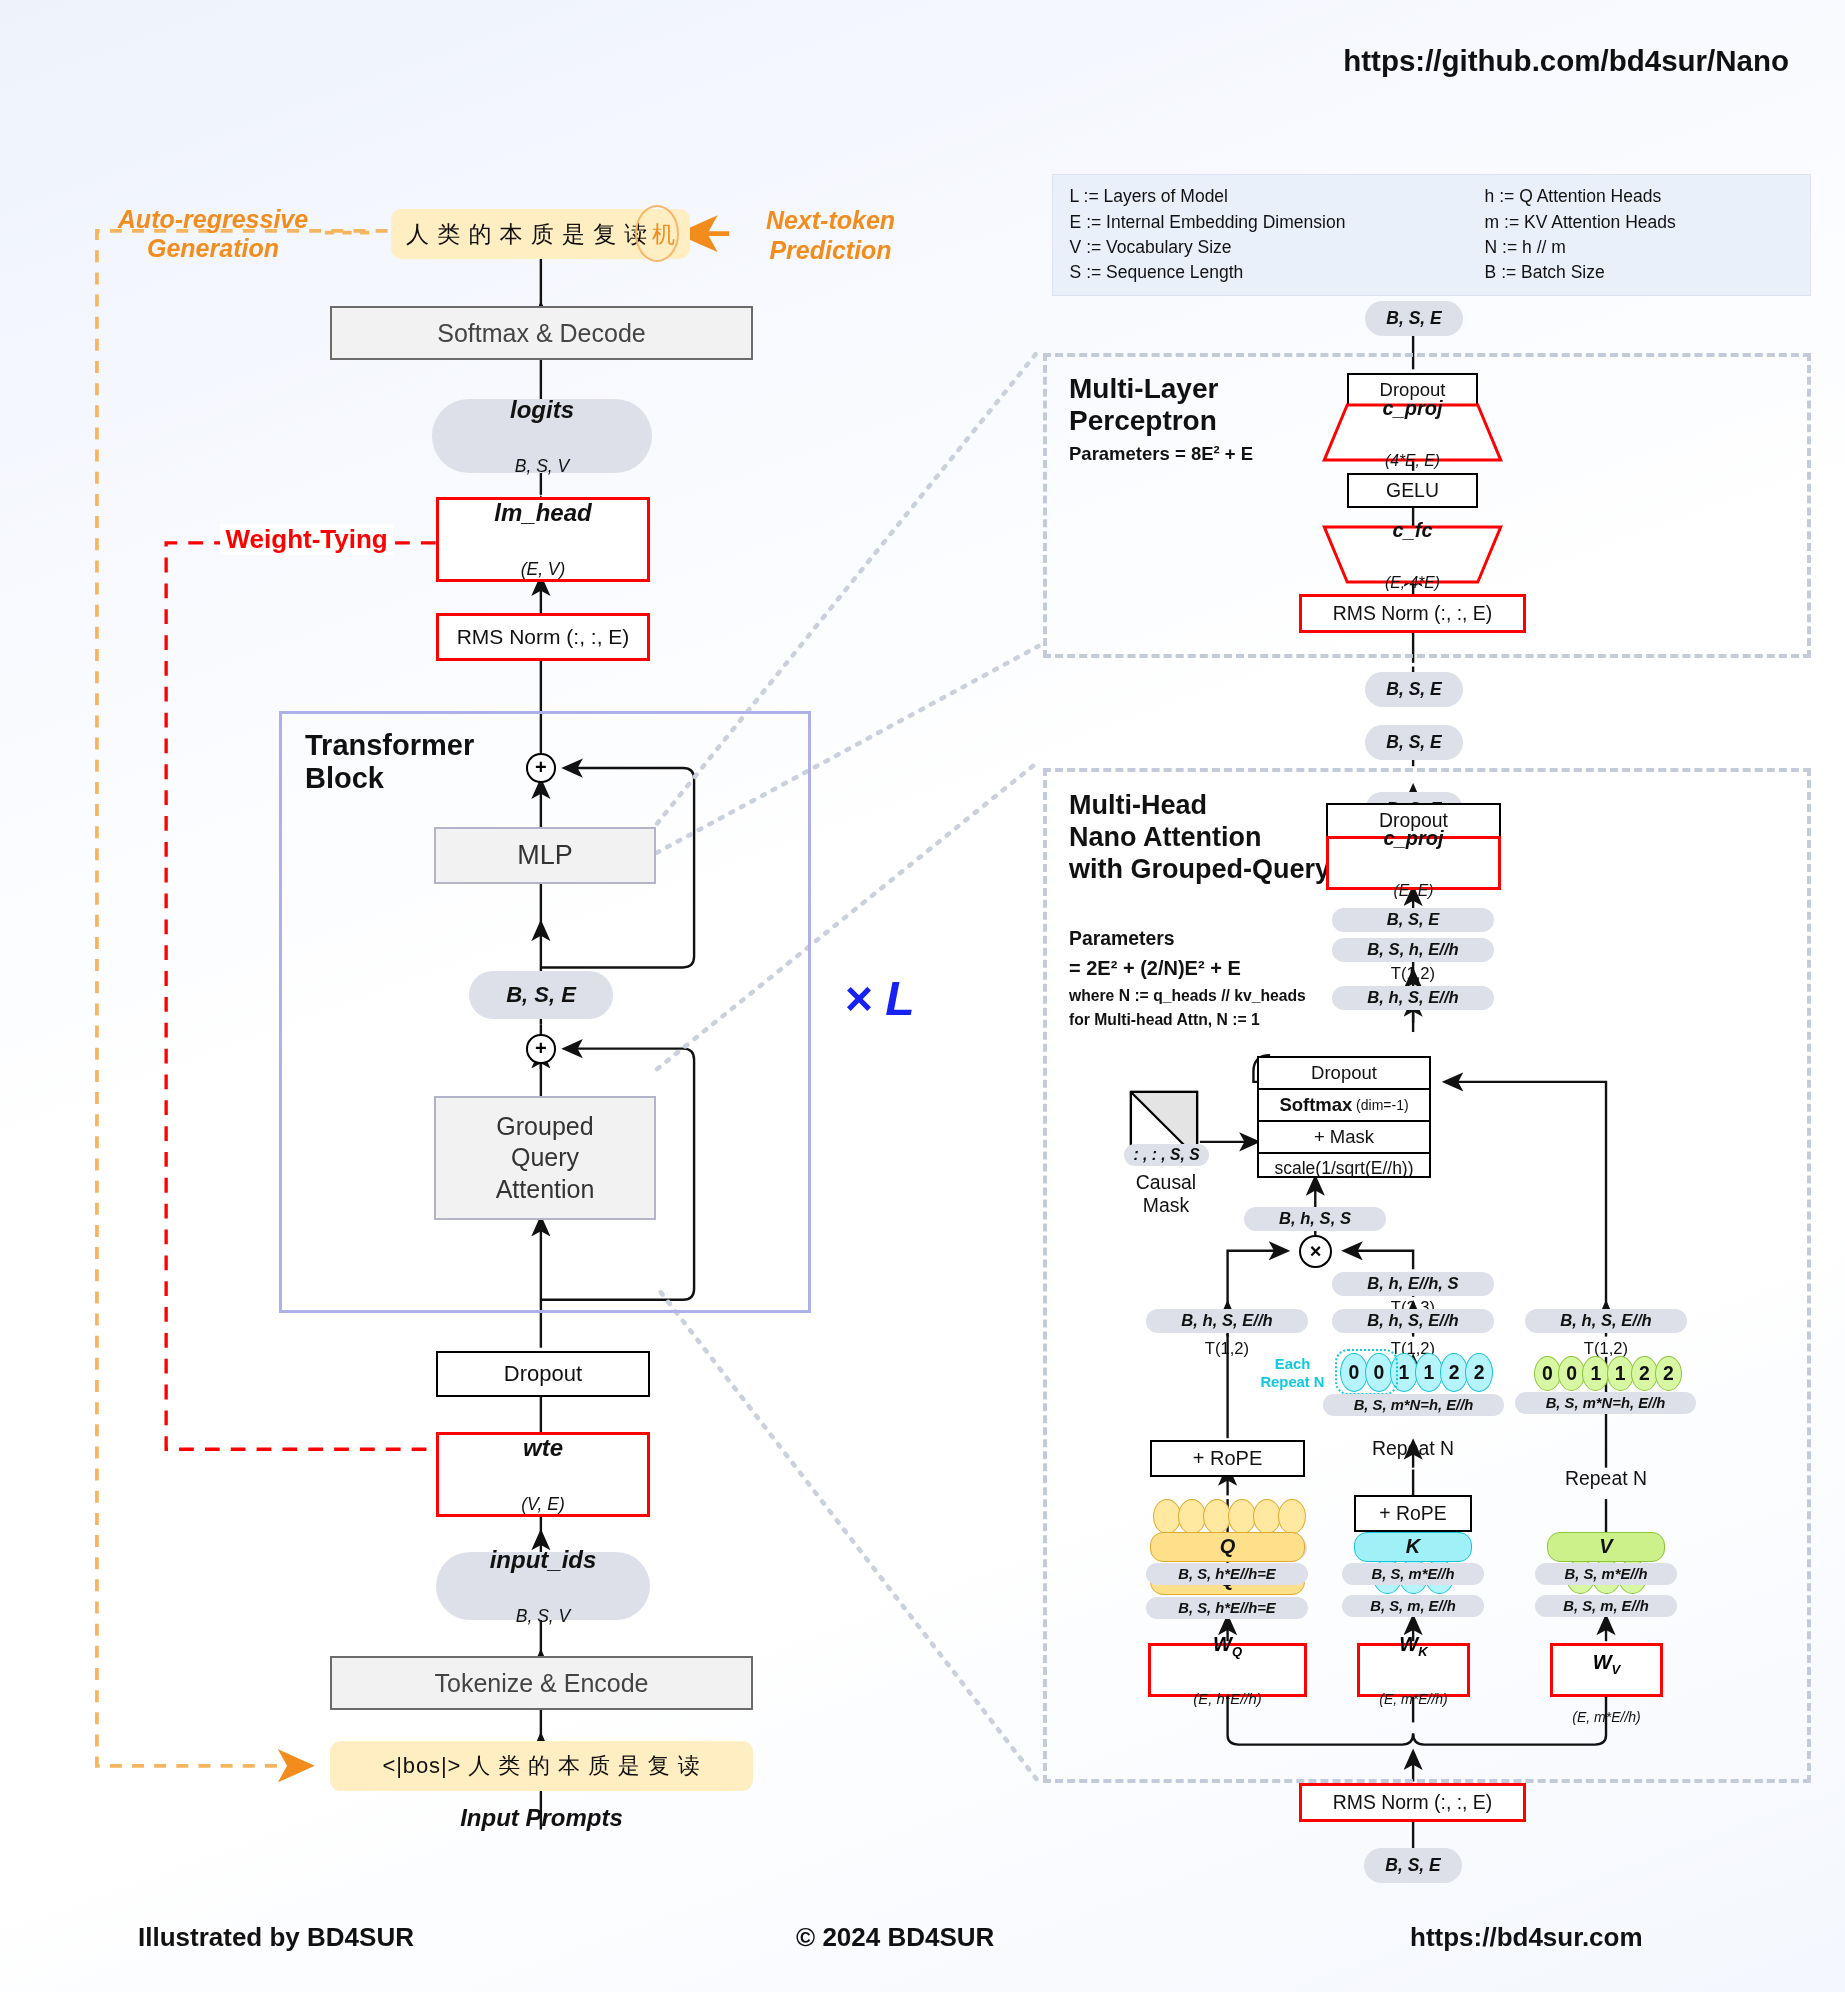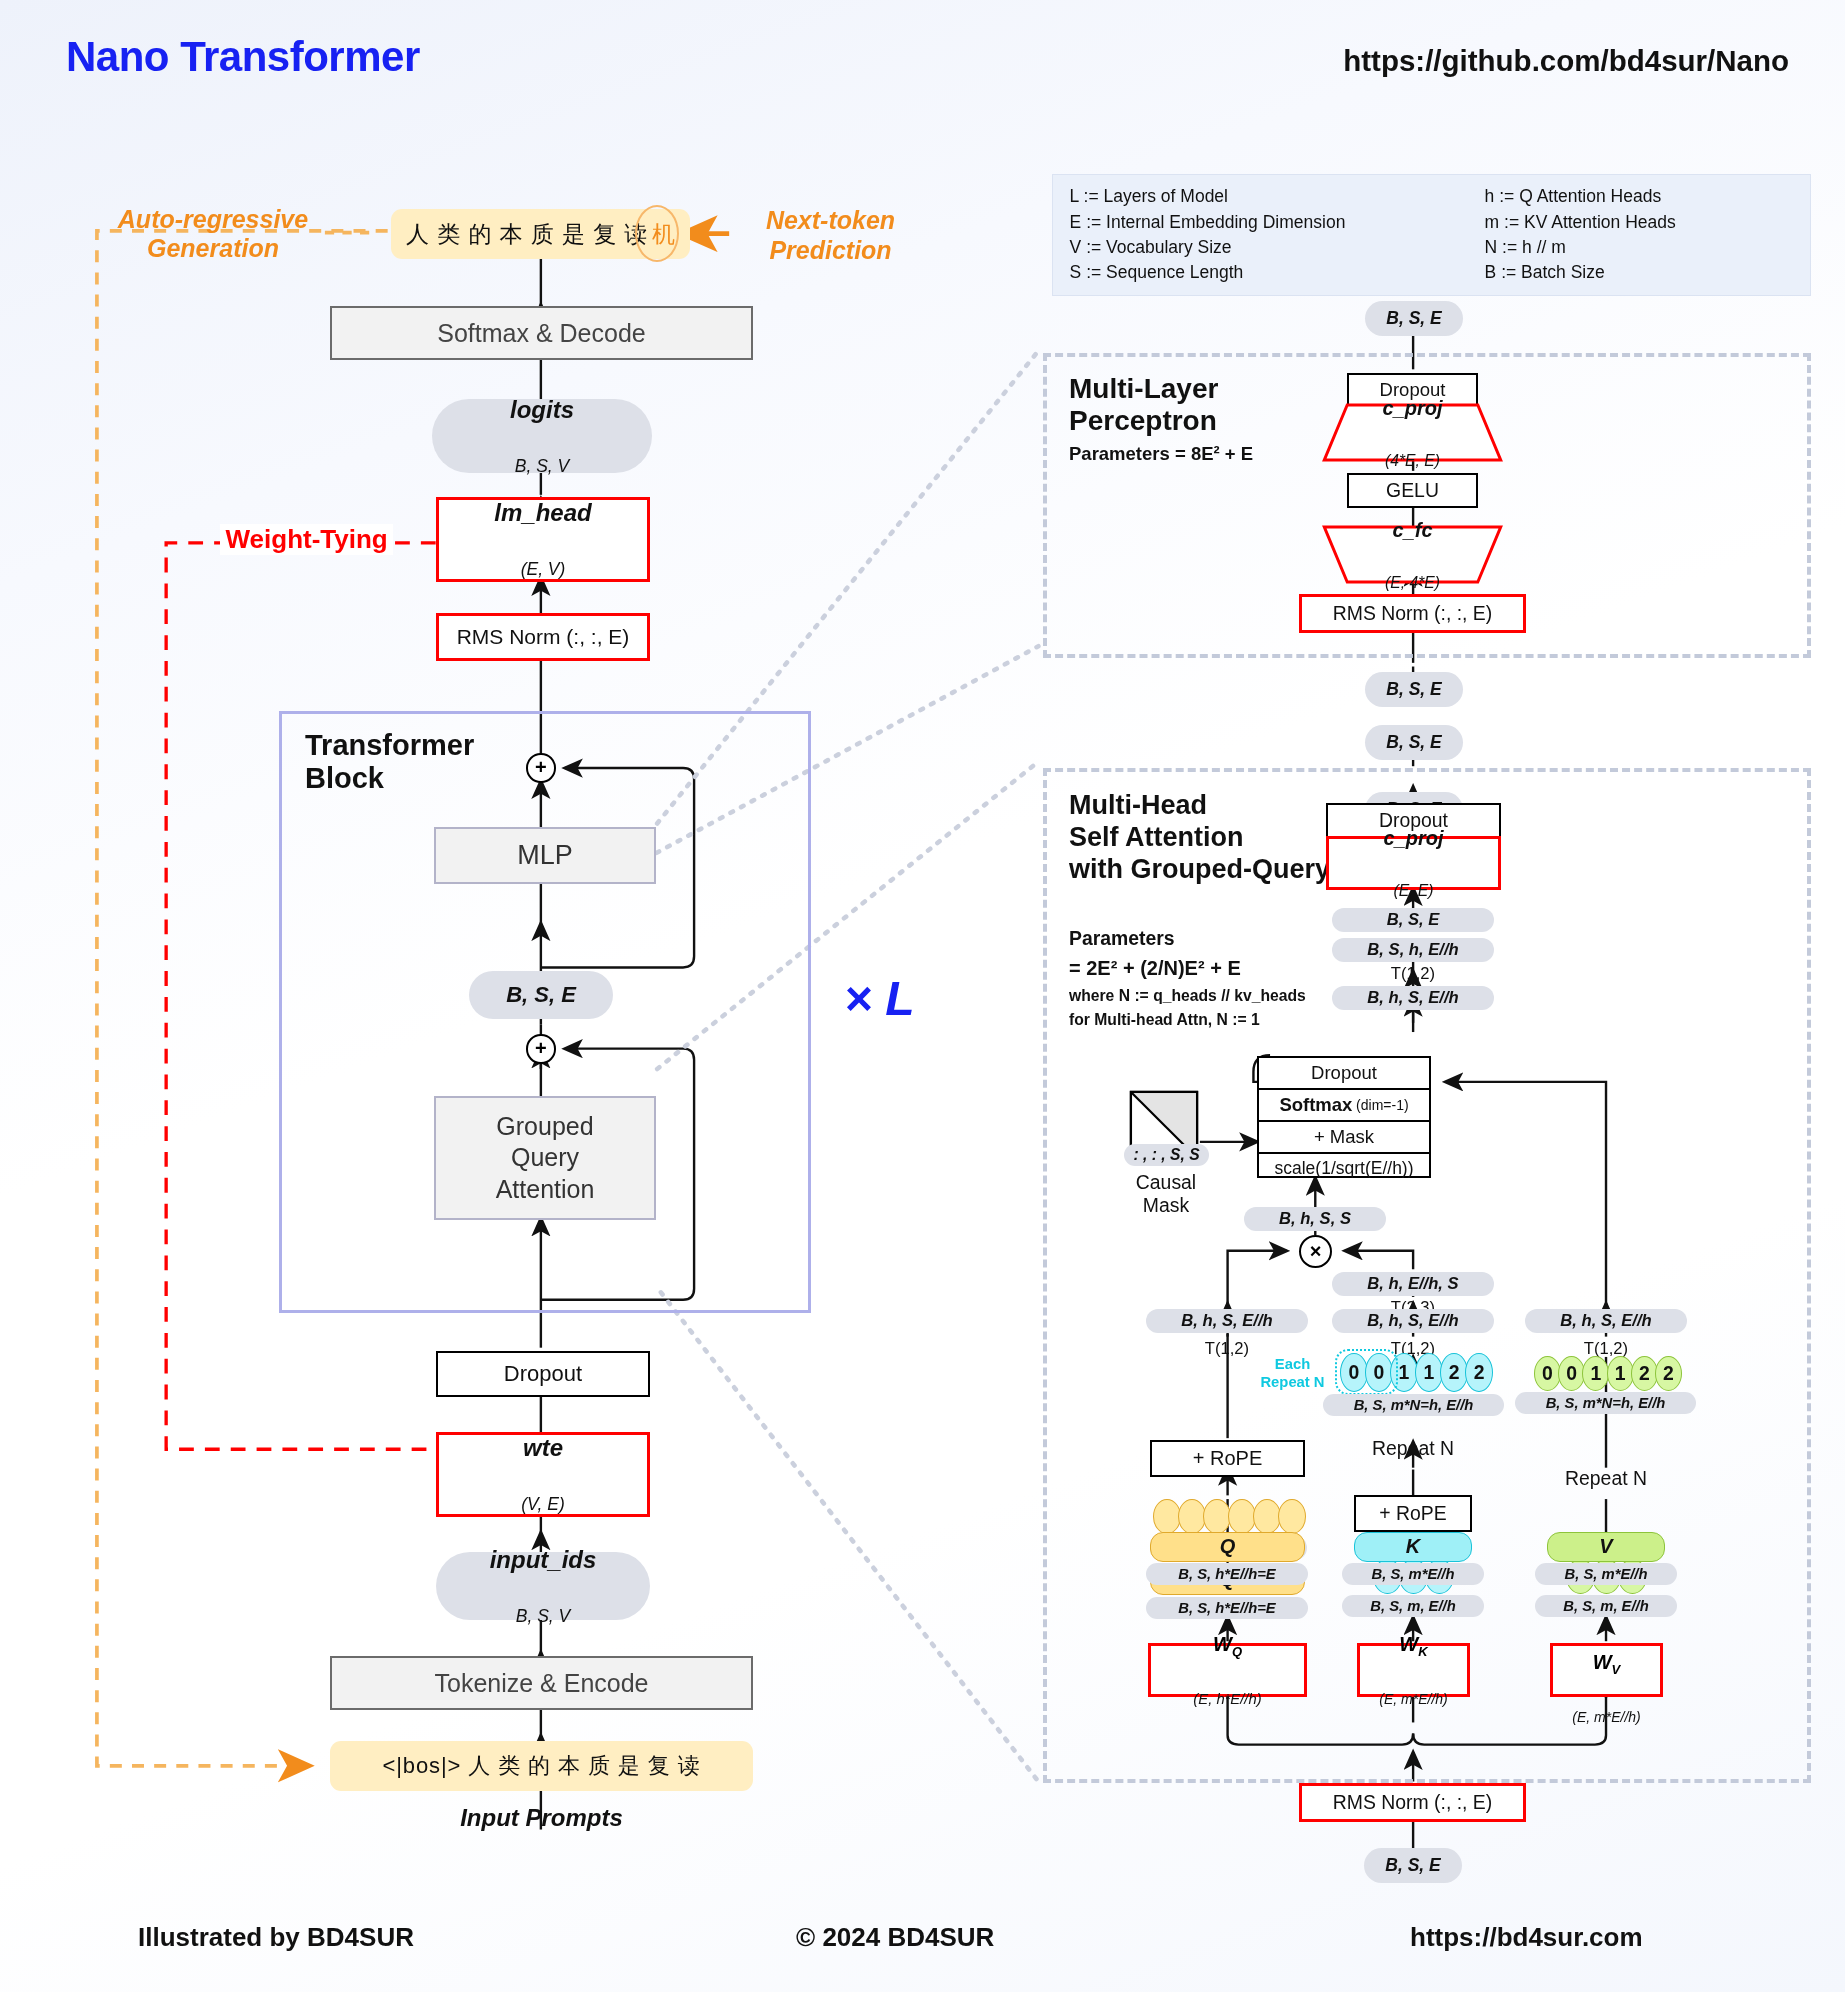--- a/index.html
+++ b/index.html
@@ -42,21 +42,20 @@
   .redtxt{color:#ff0000;font-weight:bold;}
   svg{display:block;overflow:visible;}
   .circ{border:2.8px solid #000;border-radius:50%;background:#fff;}
   .tokcirc{border-radius:50%;display:flex;align-items:center;justify-content:center;font-size:19.4px;font-weight:bold;color:#111;}
 </style>
 </head>
 <body>
 
 <div id="canvas">
 
-  <div class="abs title" style="left:66px;top:33px;">Nano Transformer</div>
   <div class="abs headerurl" style="right:57px;top:44px;">https://github.com/bd4sur/Nano</div>
 
   <div class="abs legend" style="left:1052px;top:174px;width:759px;">
     <div style="display:flex;">
       <div style="width:415px;">
         <div>L := Layers of Model</div>
         <div>E := Internal Embedding Dimension</div>
         <div>V := Vocabulary Size</div>
         <div>S := Sequence Length</div>
       </div>
@@ -334,21 +333,21 @@
     <span class="pill-sm">B, S, E</span>
   </div>
   <div class="abs pill ctr" style="left:1365px;top:725px;width:98px;height:35px;">
     <span class="pill-sm">B, S, E</span>
   </div>
 
   <div class="abs" style="left:1043px;top:768px;width:768px;height:1015px;border:4.6px dashed #c3cada;"></div>
 
   <div class="abs" style="left:1069px;top:790px;width:351px;line-height:1.18;">
     <div style="font-size:27px;font-weight:bold;color:#111;">Multi-Head</div>
-    <div style="font-size:27px;font-weight:bold;color:#111;">Self Attention</div>
+    <div style="font-size:27px;font-weight:bold;color:#111;">Nano Attention</div>
     <div style="font-size:27px;font-weight:bold;color:#111;">with Grouped-Query</div>
   </div>
   <div class="abs" style="left:1069px;top:923px;width:369px;line-height:1.55;">
     <div style="font-size:19.4px;font-weight:bold;color:#111;">Parameters</div>
     <div style="font-size:20px;font-weight:bold;color:#111;">= 2E² + (2/N)E² + E</div>
     <div style="font-size:15.7px;font-weight:bold;color:#111;">where N := q_heads // kv_heads</div>
     <div style="font-size:15.7px;font-weight:bold;color:#111;">for Multi-head Attn, N := 1</div>
   </div>
 
   <div class="abs pill ctr" style="left:1365px;top:792px;width:98px;height:35px;">

